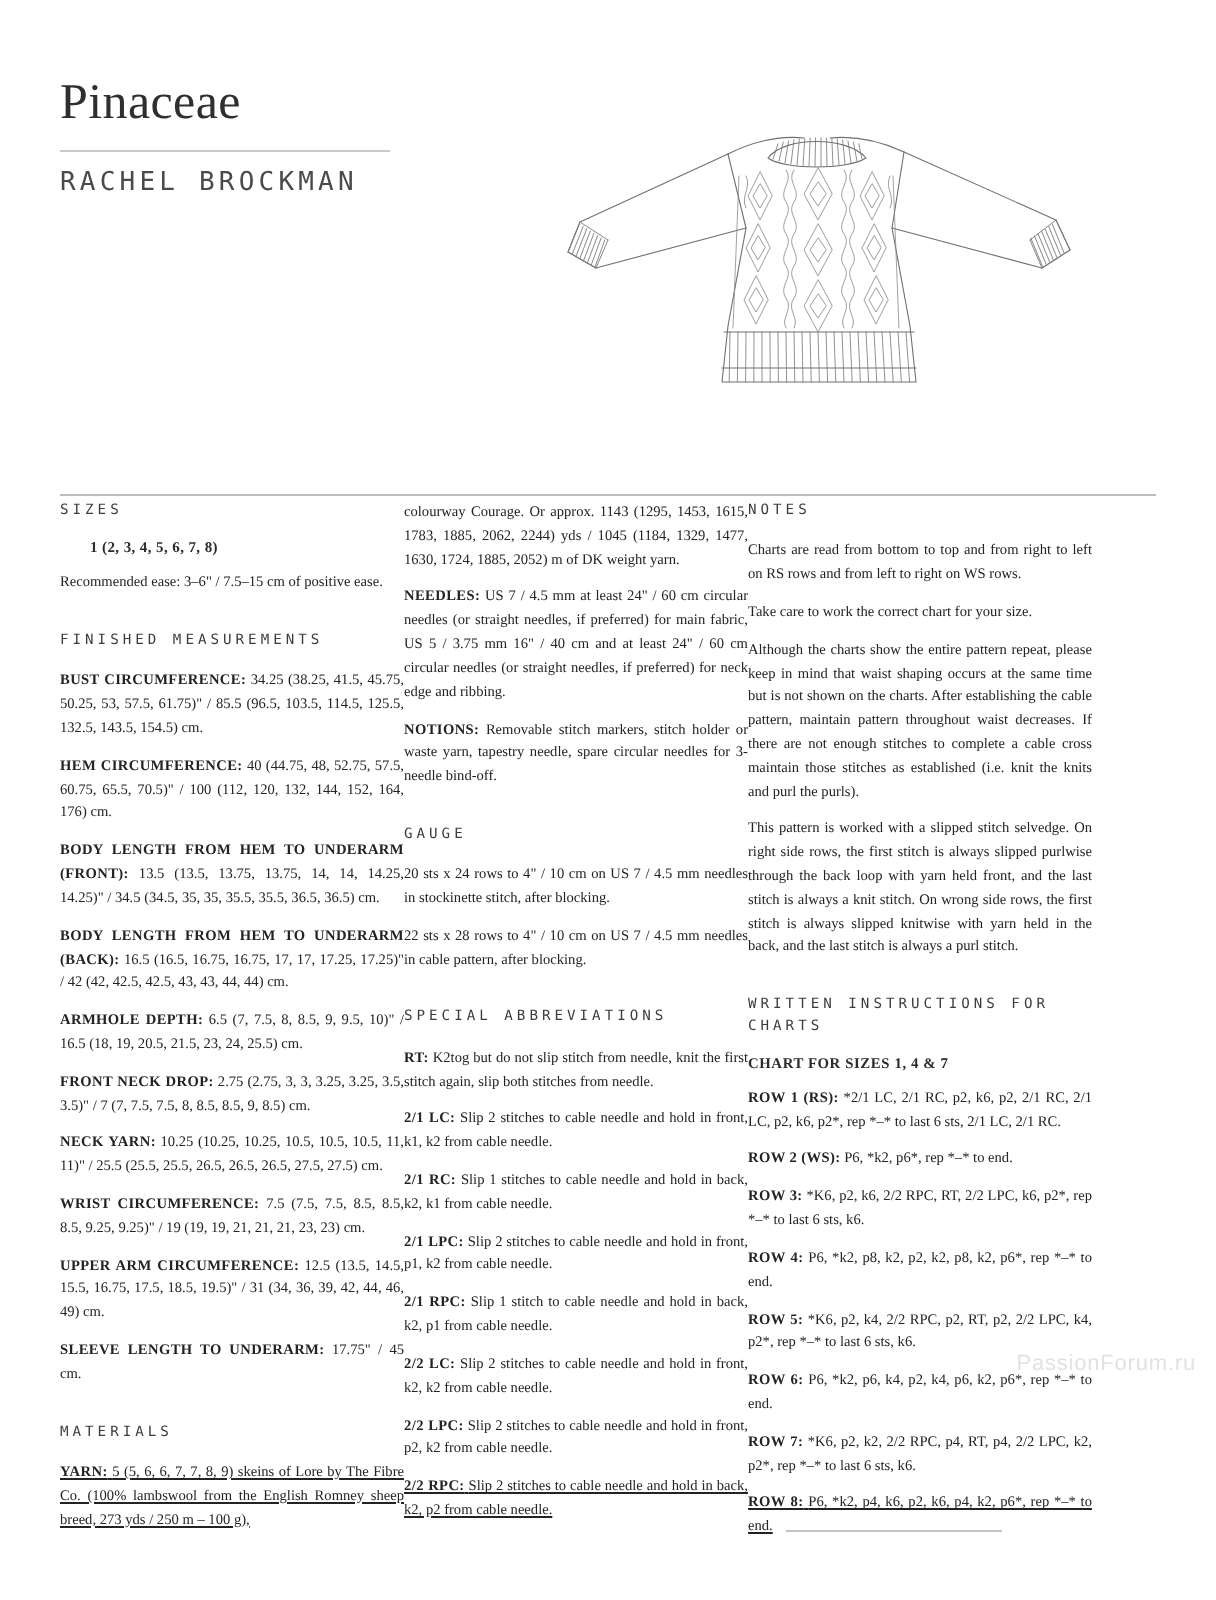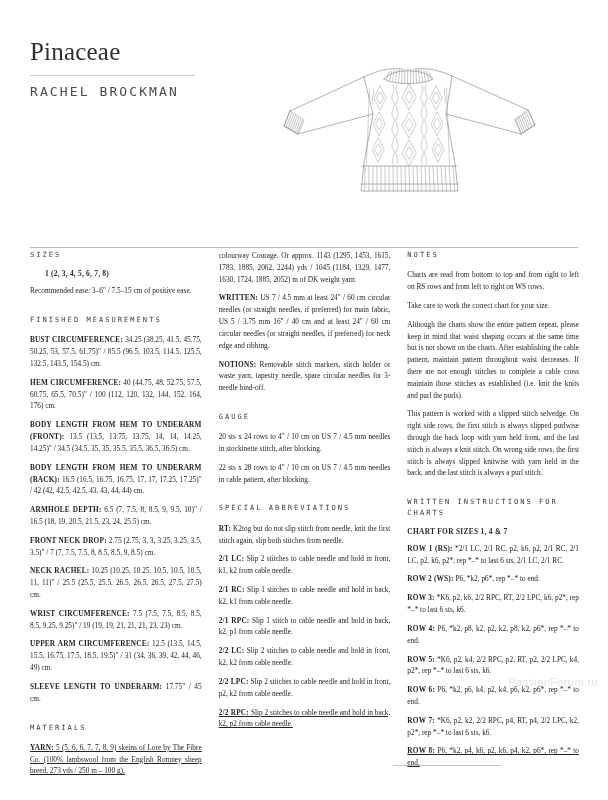--- a/index.html
+++ b/index.html
@@ -75,21 +75,20 @@
     border-top: 1px solid #bdbdbd;
   }
 
   
   .columns {
     position: absolute;
     left: 30px;
     top: 250px;
     width: 549px;
     display: flex;
-    gap: 17px;
   }
   .col { width: 172px; }
 
   h2.section-head {
     font-family: "DejaVu Sans Mono", "Liberation Mono", monospace;
     font-size: 7.1px;
     font-weight: 400;
     letter-spacing: 2.0px;
     color: #3c3c3c;
     text-transform: uppercase;
@@ -314,21 +313,21 @@
       </p>
       <p class="body">
         <span class="lbl">ARMHOLE DEPTH:</span>
         <span>6.5 (7, 7.5, 8, 8.5, 9, 9.5, 10)" / 16.5 (18, 19, 20.5, 21.5, 23, 24, 25.5) cm.</span>
       </p>
       <p class="body">
         <span class="lbl">FRONT NECK DROP:</span>
         <span>2.75 (2.75, 3, 3, 3.25, 3.25, 3.5, 3.5)" / 7 (7, 7.5, 7.5, 8, 8.5, 8.5, 9, 8.5) cm.</span>
       </p>
       <p class="body">
-        <span class="lbl">NECK RACHEL:</span>
+        <span class="lbl">NECK YARN:</span>
         <span>10.25 (10.25, 10.25, 10.5, 10.5, 10.5, 11, 11)" / 25.5 (25.5, 25.5, 26.5, 26.5, 26.5, 27.5, 27.5) cm.</span>
       </p>
       <p class="body">
         <span class="lbl">WRIST CIRCUMFERENCE:</span>
         <span>7.5 (7.5, 7.5, 8.5, 8.5, 8.5, 9.25, 9.25)" / 19 (19, 19, 21, 21, 21, 23, 23) cm.</span>
       </p>
       <p class="body">
         <span class="lbl">UPPER ARM CIRCUMFERENCE:</span>
         <span>12.5 (13.5, 14.5, 15.5, 16.75, 17.5, 18.5, 19.5)" / 31 (34, 36, 39, 42, 44, 46, 49) cm.</span>
       </p>
@@ -342,21 +341,21 @@
         <span class="lbl">YARN:</span>
         <span>5 (5, 6, 6, 7, 7, 8, 9) skeins of Lore by The Fibre Co. (100% lambswool from the English Romney sheep breed, 273 yds / 250 m – 100 g),</span>
       </p>
     </div>
 
     <div class="col">
 
       <p class="body">colourway Courage. Or approx. 1143 (1295, 1453, 1615, 1783, 1885, 2062, 2244) yds / 1045 (1184, 1329, 1477, 1630, 1724, 1885, 2052) m of DK weight yarn.</p>
 
       <p class="body">
-        <span class="lbl">WRITTEN:</span>
+        <span class="lbl">NEEDLES:</span>
         <span>US 7 / 4.5 mm at least 24" / 60 cm circular needles (or straight needles, if preferred) for main fabric, US 5 / 3.75 mm 16" / 40 cm and at least 24" / 60 cm circular needles (or straight needles, if preferred) for neck edge and ribbing.</span>
       </p>
 
       <p class="body">
         <span class="lbl">NOTIONS:</span>
         <span>Removable stitch markers, stitch holder or waste yarn, tapestry needle, spare circular needles for 3-needle bind-off.</span>
       </p>
 
       <h2 class="section-head spaced">GAUGE</h2>
       <p class="body">20 sts x 24 rows to 4" / 10 cm on US 7 / 4.5 mm needles in stockinette stitch, after blocking.</p>
@@ -368,20 +367,24 @@
         <span class="lbl">RT:</span>
         <span>K2tog but do not slip stitch from needle, knit the first stitch again, slip both stitches from needle.</span>
       </p>
       <p class="body">
         <span class="lbl">2/1 LC:</span>
         <span>Slip 2 stitches to cable needle and hold in front, k1, k2 from cable needle.</span>
       </p>
       <p class="body">
         <span class="lbl">2/1 RC:</span>
         <span>Slip 1 stitches to cable needle and hold in back, k2, k1 from cable needle.</span>
+      </p>
+      <p class="body">
+        <span class="lbl">2/1 LPC:</span>
+        <span>Slip 2 stitches to cable needle and hold in front, p1, k2 from cable needle.</span>
       </p>
       <p class="body">
         <span class="lbl">2/1 RPC:</span>
         <span>Slip 1 stitch to cable needle and hold in back, k2, p1 from cable needle.</span>
       </p>
       <p class="body">
         <span class="lbl">2/2 LC:</span>
         <span>Slip 2 stitches to cable needle and hold in front, k2, k2 from cable needle.</span>
       </p>
       <p class="body">

